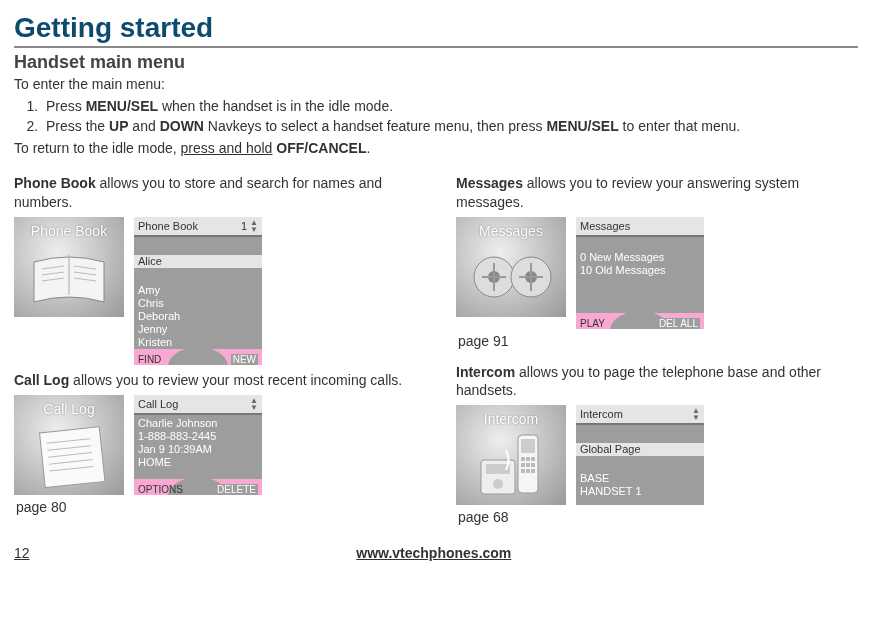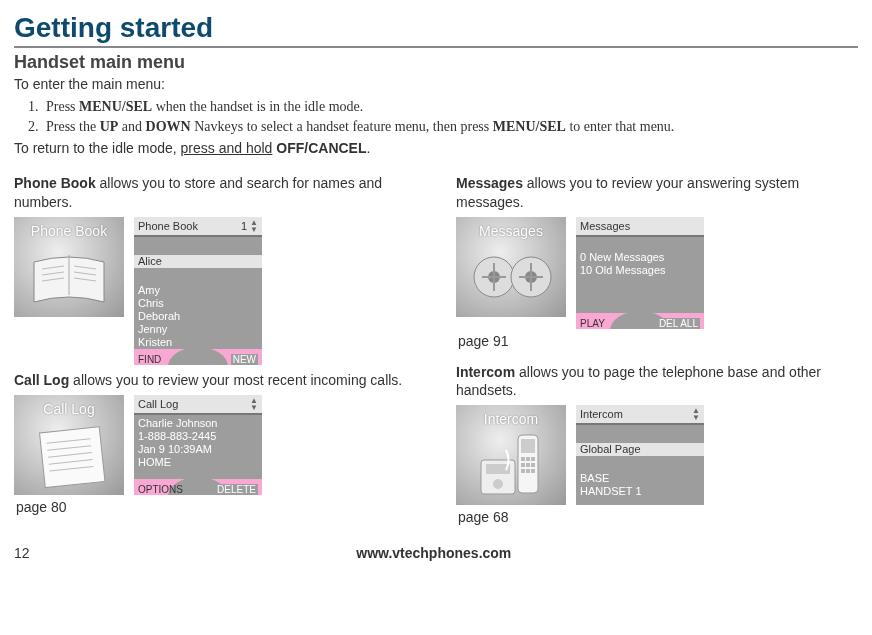--- a/index.html
+++ b/index.html
@@ -149,31 +149,31 @@
   .page-ref {
     font-size: 14px;
     margin: 4px 0 14px 2px;
   }
 
   .footer {
     display: flex;
     justify-content: space-between;
     margin-top: 6px;
     font-size: 14px;
+    text-decoration: underline;
   }
   .footer .url {
     font-weight: bold;
     text-align: center;
     flex: 1;
   }
 
   ol.steps {
     margin: 2px 0;
     padding-left: 28px;
-    font-family: Liberation Serif, serif;
   }
   ol.steps li {
     padding-left: 4px;
     margin: 1px 0;
   }
 </style>
 </head>
 <body>
 
 <h1 class="page-title">Getting started</h1>

